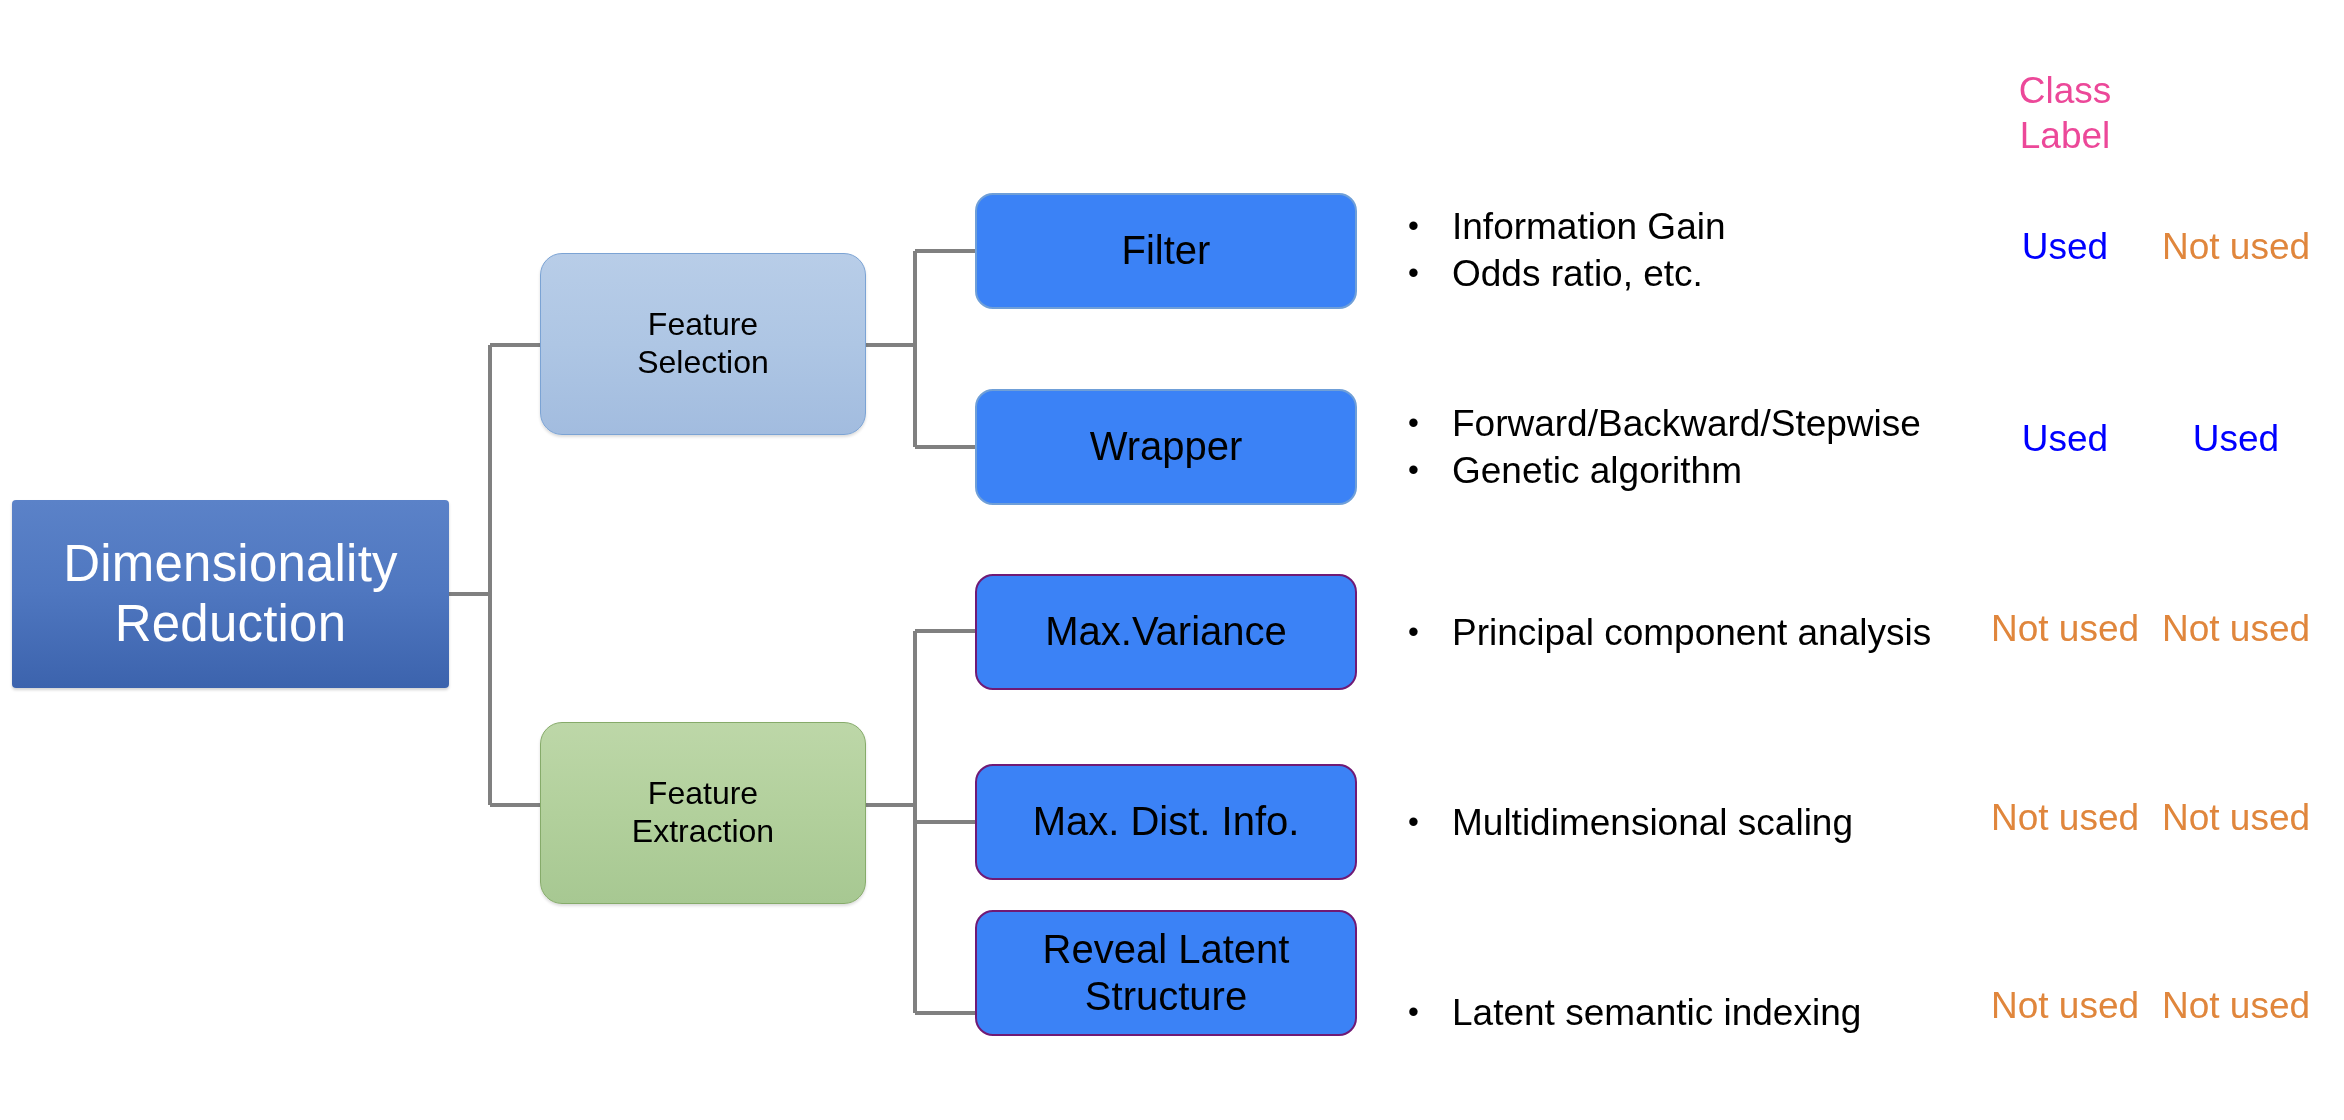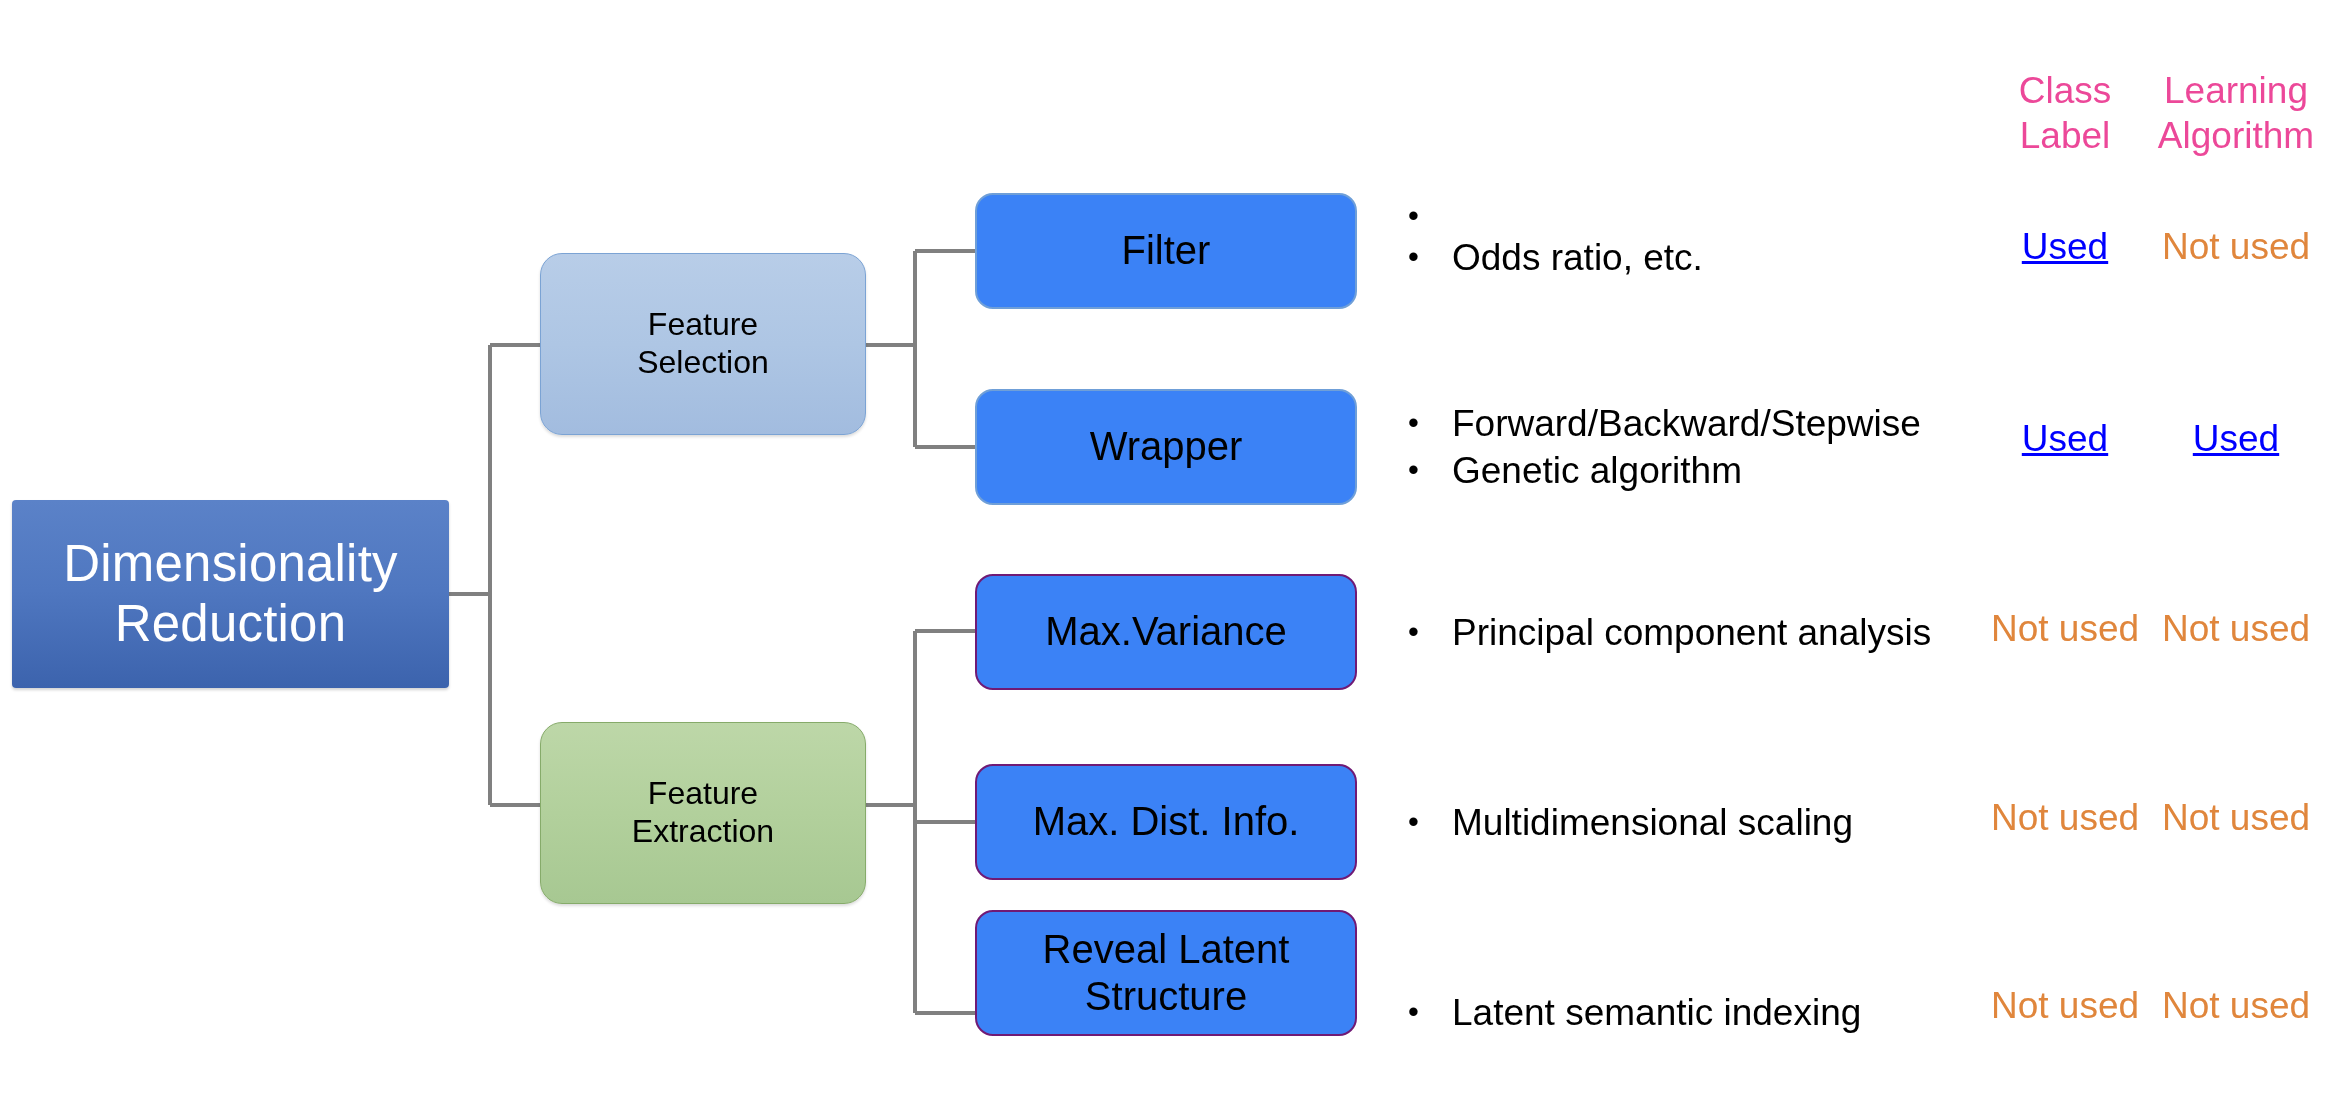--- a/index.html
+++ b/index.html
@@ -124,21 +124,21 @@
   .col-head.learning-algo { left: 2128px; top: 68px; width: 216px; }
 
   .status {
     position: absolute;
     text-align: center;
     font-size: 37px;
     white-space: nowrap;
   }
   .status.c1 { left: 1960px; width: 210px; }
   .status.c2 { left: 2128px; width: 216px; }
-  .status.used     { color: #0000ff; text-decoration: underline; }
+  .status.used     { color: #0000ff; }
   .status.not-used { color: #e0863c; }
 </style>
 </head>
 <body>
 
 <div id="canvas">
 
   <svg id="connectors" viewBox="0 0 2344 1120" width="2344" height="1120">
     <g stroke="#808080" stroke-width="4" fill="none" shape-rendering="crispEdges">
 
@@ -176,20 +176,21 @@
   <div class="node node-leaf green-outline" style="top:574px;">Max.Variance</div>
 
   <div class="node node-leaf green-outline" style="top:764px;">Max. Dist. Info.</div>
 
   <div class="node node-leaf green-outline tall" style="top:910px;">Reveal Latent
 Structure</div>
 
   <div class="bullets" style="top:203px;">
     <div class="bullet-row">
       <span class="bullet-dot">•</span>
+      <span>Information Gain</span>
     </div>
     <div class="bullet-row">
       <span class="bullet-dot">•</span>
       <span>Odds ratio, etc.</span>
     </div>
   </div>
 
   <div class="bullets" style="top:400px;">
     <div class="bullet-row">
       <span class="bullet-dot">•</span>
@@ -217,22 +218,20 @@
 
   <div class="bullets" style="top:989px;">
     <div class="bullet-row">
       <span class="bullet-dot">•</span>
       <span>Latent semantic indexing</span>
     </div>
   </div>
 
   <div class="col-head class-label">Class
 Label</div>
-  <div class="col-head learning-algo">Learning
-Algorithm</div>
 
   <div class="status c1 used" style="top:226px;">Used</div>
   <div class="status c2 not-used" style="top:226px;">Not used</div>
 
   <div class="status c1 used" style="top:418px;">Used</div>
   <div class="status c2 used" style="top:418px;">Used</div>
 
   <div class="status c1 not-used" style="top:608px;">Not used</div>
   <div class="status c2 not-used" style="top:608px;">Not used</div>
 

